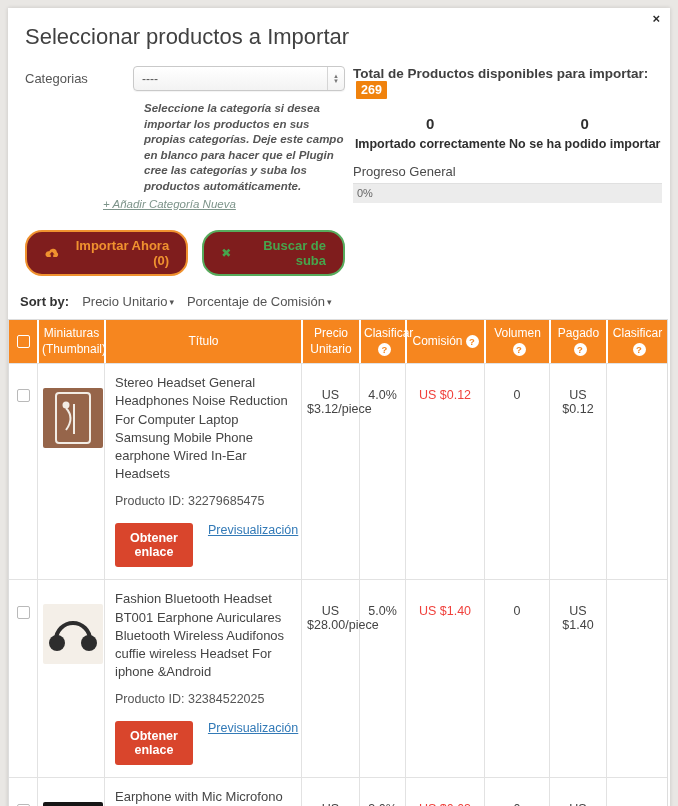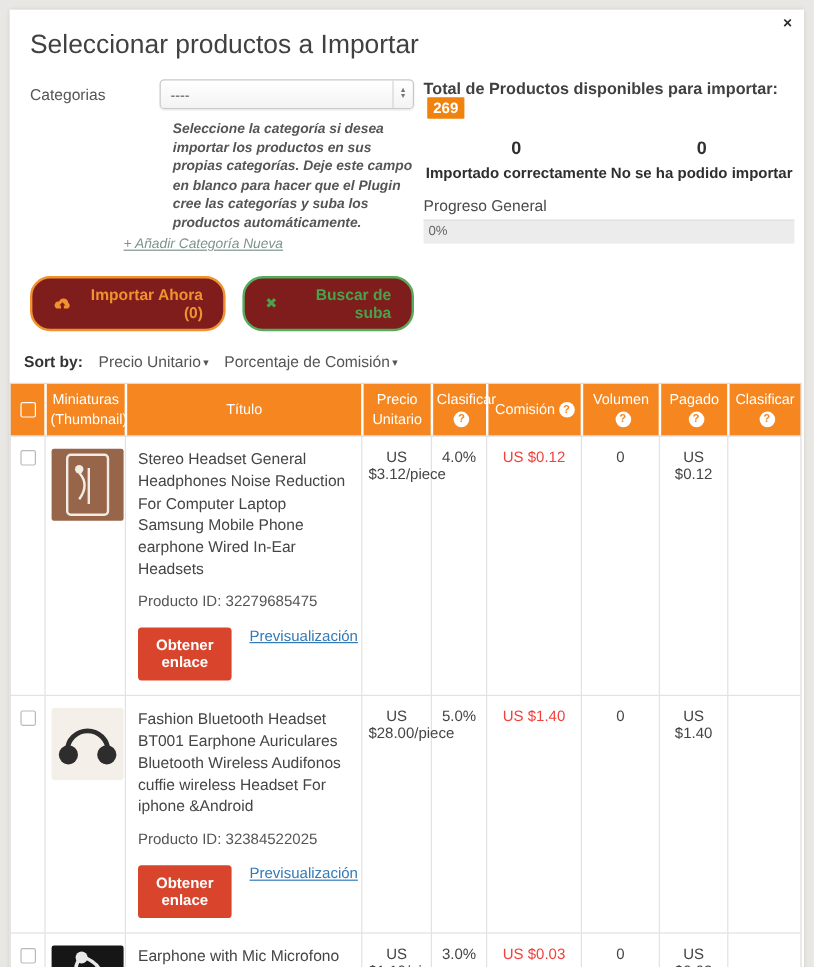--- a/index.html
+++ b/index.html
@@ -68,21 +68,21 @@
 
   table { margin-top:10px; width:660px; table-layout:fixed; border-collapse:separate;
     border-spacing:0; border:1px solid #ddd; }
   col.c1{width:28px} col.c2{width:67px} col.c3{width:197px} col.c4{width:58px}
   col.c5{width:46px} col.c6{width:79px} col.c7{width:65px} col.c8{width:57px} col.c9{width:61px}
   th { background:#f6861f; color:#fff; font-size:12px; font-weight:normal;
     padding:6px 3px; text-align:center; vertical-align:middle; line-height:1.3;
     border-left:2px solid #fff; }
   th:first-child { border-left:none; }
   td { border-left:1px solid #e2e2e2; border-top:1px solid #e2e2e2;
-    padding:10px 5px; vertical-align:top; text-align:center; font-size:12.5px; color:#444; }
+    padding:24px 5px; vertical-align:top; text-align:center; font-size:12.5px; color:#444; }
   td:first-child { border-left:none; }
   .qicon { display:inline-block; width:13px; height:13px; border-radius:50%;
     background:#fff; color:#f6861f; font-size:9.5px; font-weight:bold; line-height:13px;
     text-align:center; vertical-align:middle; margin-left:3px; }
   input[type="checkbox"] { appearance:none; -webkit-appearance:none; width:13px; height:13px;
     border:1px solid #b9b9b9; border-radius:2px; background:#fff; cursor:pointer;
     vertical-align:middle; }
   th input[type="checkbox"] { border-color:#fff; background:transparent; }
   .thumb { width:60px; height:60px; border-radius:2px; overflow:hidden; }
   .thumb svg { width:100%; height:100%; display:block; }

